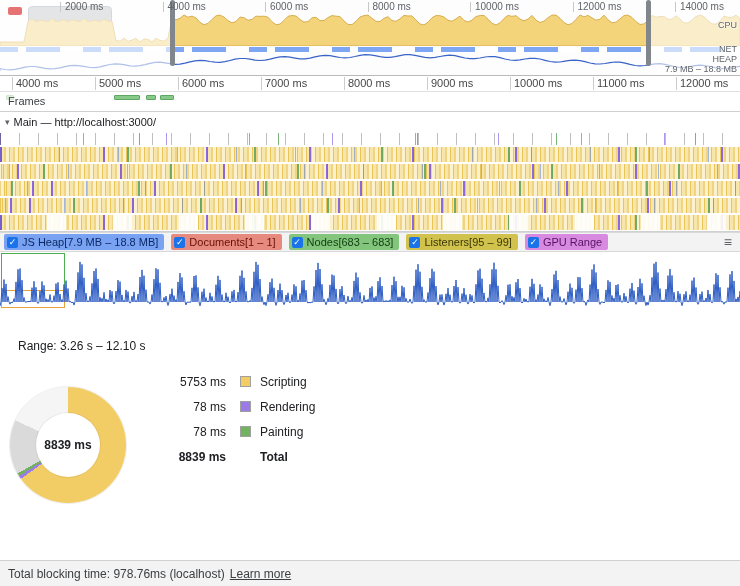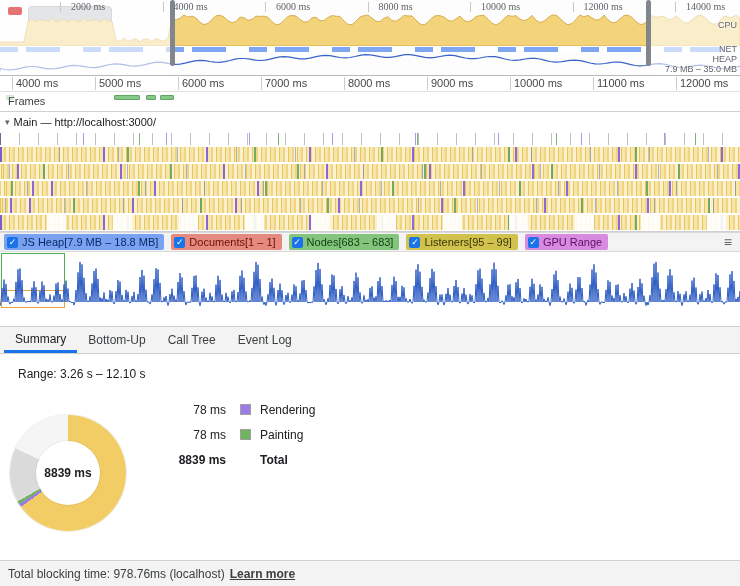--- a/index.html
+++ b/index.html
@@ -2,21 +2,21 @@
 <html><head>
 <meta charset="utf-8">
 <style>
   *{box-sizing:border-box;margin:0;padding:0;}
   html,body{width:740px;height:586px;overflow:hidden;background:#fff;}
   body{font-family:"Liberation Sans", sans-serif;font-size:12px;color:#202124;}
   .app{width:740px;height:586px;display:flex;flex-direction:column;background:#fff;}
 
   
   .overview{position:relative;height:76px;background:#fdfdfd;border-bottom:1px solid #b9b9b9;overflow:hidden;flex:none;}
-  .ov-label{position:absolute;top:2px;font-size:10px;color:#5f6368;white-space:nowrap;border-left:1px solid #c7c7c7;padding-left:10px;line-height:10px;z-index:8;font-family:Liberation Serif, serif;}
+  .ov-label{position:absolute;top:2px;font-size:10px;color:#5f6368;white-space:nowrap;border-left:1px solid #c7c7c7;padding-left:4px;line-height:10px;z-index:8;}
   .thumb{position:absolute;left:28px;top:6px;width:84px;height:36px;background:#b9bec4;border:1px solid #9aa0a6;border-radius:4px;z-index:1;}
   .rec{position:absolute;left:8px;top:7px;width:14px;height:8px;background:#e57373;border-radius:2px;z-index:9;}
   .cpu-svg{position:absolute;left:0;top:10px;width:740px;height:36px;z-index:2;}
   .net-strip{position:absolute;left:0;top:47px;width:740px;height:5px;z-index:3;
     background:repeating-linear-gradient(90deg,#7ea6f2 0 18px,#fff 18px 26px,#7ea6f2 26px 60px,#fff 60px 83px);}
   .heap-svg{position:absolute;left:0;top:50px;width:740px;height:24px;z-index:4;}
   .ov-dim{position:absolute;top:0;bottom:0;background:rgba(255,255,255,.6);z-index:5;}
   .ov-dim.left{left:0;width:172px;}
   .ov-dim.right{left:650px;width:90px;}
   .handle{position:absolute;top:0;height:66px;width:5px;border-radius:3px;background:#80868b;z-index:6;}
@@ -86,21 +86,21 @@
   .breakdown{margin:6px 0 0 30px;}
   .bd-row{display:flex;align-items:center;height:25px;}
   .bd-time{width:60px;text-align:right;font-size:12px;color:#202124;flex:none;}
   .bd-swatch{width:11px;height:11px;border:1px solid #a0a0a0;margin:0 9px 0 14px;flex:none;}
   .bd-label{font-size:12px;color:#202124;}
   .bd-row.total .bd-time,.bd-row.total .bd-label{font-weight:bold;}
   .bd-row.total .bd-swatch{visibility:hidden;}
 
   
   .status-bar{height:26px;background:#f3f3f3;border-top:1px solid #d0d0d0;display:flex;align-items:center;padding:0 8px;gap:5px;font-size:12px;color:#3c4043;flex:none;}
-  .status-link{color:#3c4043;text-decoration:underline;cursor:pointer;font-weight:bold;}
+  .status-link{color:#3c4043;text-decoration:underline;cursor:pointer;}
 </style>
 </head>
 <body>
 
 <div class="app">
 
   <section class="overview">
     <div class="thumb"></div>
     <div class="rec"></div>
     <svg class="cpu-svg" viewBox="0 0 740 36" preserveAspectRatio="none">
@@ -119,21 +119,21 @@
         <span class="ov-label" style="left: 162.5px;">4000 ms</span>
         <span class="ov-label" style="left: 265px;">6000 ms</span>
         <span class="ov-label" style="left: 367.5px;">8000 ms</span>
         <span class="ov-label" style="left: 470px;">10000 ms</span>
         <span class="ov-label" style="left: 572.5px;">12000 ms</span>
         <span class="ov-label" style="left: 675px;">14000 ms</span>
       </div>
     <span class="side-label" style="top:20px">CPU</span>
     <span class="side-label" style="top:44px">NET</span>
     <span class="side-label" style="top:54px">HEAP</span>
-    <span class="side-label" style="top:64px">7.9 MB – 35.0 MB</span>
+    <span class="side-label" style="top:64px">7.9 MB – 18.8 MB</span>
   </section>
 
   <section class="ruler" id="ruler">
       <span class="ruler-cell" style="left: 12px;">4000 ms</span>
       <span class="ruler-cell" style="left: 95px;">5000 ms</span>
       <span class="ruler-cell" style="left: 178px;">6000 ms</span>
       <span class="ruler-cell" style="left: 261px;">7000 ms</span>
       <span class="ruler-cell" style="left: 344px;">8000 ms</span>
       <span class="ruler-cell" style="left: 427px; text-align: right;">9000 ms</span>
       <span class="ruler-cell" style="left: 510px;">10000 ms</span>
@@ -191,36 +191,35 @@
   <section class="memory gridded">
     <div class="box-green"></div>
     <div class="box-orange"></div>
     <svg class="mem-svg" viewBox="0 0 740 60" preserveAspectRatio="none">
       <path id="mem-path" fill="none" stroke="#2f5ec4" stroke-width="1" d="M0,54 L0,54.0 L1,50 L2,36.1 L3,50 L4,27.6 L5,50 L6,31.9 L7,50 L8,44.6 L9,50 L10,52.2 L11,50 L12,50.8 L13,50 L14,46.6 L15,50 L16,29.9 L17,50 L18,17.3 L19,50 L20,16.5 L21,50 L22,28.2 L23,50 L24,45.5 L25,50 L26,50.0 L27,50 L28,49.1 L29,50 L30,48.9 L31,50 L32,35.7 L33,50 L34,29.3 L35,50 L36,35.3 L37,50 L38,51.5 L39,50 L40,38.8 L41,50 L42,29.5 L43,50 L44,33.3 L45,50 L46,46.7 L47,50 L48,47.5 L49,50 L50,42.5 L51,50 L52,49.7 L53,50 L54,43.7 L55,50 L56,31.6 L57,50 L58,30.4 L59,50 L60,42.0 L61,50 L62,47.6 L63,50 L64,32.5 L65,50 L66,28.6 L67,50 L68,36.5 L69,50 L70,49.4 L71,50 L72,50.9 L73,50 L74,53.1 L75,50 L76,38.1 L77,50 L78,20.4 L79,50 L80,9.9 L81,50 L82,12.4 L83,50 L84,25.8 L85,50 L86,41.1 L87,50 L88,48.9 L89,50 L90,44.4 L91,50 L92,31.4 L93,50 L94,19.0 L95,50 L96,16.5 L97,50 L98,26.9 L99,50 L100,45.3 L101,50 L102,46.3 L103,50 L104,40.4 L105,50 L106,47.0 L107,50 L108,47.8 L109,50 L110,38.0 L111,50 L112,39.3 L113,50 L114,52.0 L115,50 L116,39.1 L117,50 L118,28.1 L119,50 L120,29.6 L121,50 L122,42.9 L123,50 L124,48.3 L125,50 L126,37.9 L127,50 L128,39.6 L129,50 L130,51.2 L131,50 L132,44.2 L133,50 L134,39.9 L135,50 L136,48.5 L137,50 L138,42.0 L139,50 L140,25.0 L141,50 L142,17.9 L143,50 L144,23.7 L145,50 L146,37.7 L147,50 L148,50.0 L149,50 L150,52.1 L151,50 L152,42.5 L153,50 L154,27.2 L155,50 L156,16.3 L157,50 L158,17.4 L159,50 L160,30.8 L161,50 L162,49.3 L163,50 L164,45.4 L165,50 L166,44.0 L167,50 L168,53.5 L169,50 L170,42.1 L171,50 L172,36.7 L173,50 L174,43.6 L175,50 L176,47.6 L177,50 L178,29.9 L179,50 L180,21.1 L181,50 L182,25.4 L183,50 L184,39.2 L185,50 L186,53.0 L187,50 L188,50.3 L189,50 L190,50.3 L191,50 L192,35.8 L193,50 L194,24.0 L195,50 L196,23.4 L197,50 L198,35.4 L199,50 L200,53.8 L201,50 L202,39.7 L203,50 L204,36.7 L205,50 L206,45.6 L207,50 L208,48.9 L209,50 L210,40.8 L211,50 L212,44.4 L213,50 L214,49.3 L215,50 L216,32.7 L217,50 L218,23.8 L219,50 L220,27.9 L221,50 L222,42.6 L223,50 L224,49.1 L225,50 L226,40.8 L227,50 L228,44.7 L229,50 L230,50.9 L231,50 L232,39.4 L233,50 L234,37.9 L235,50 L236,49.2 L237,50 L238,40.1 L239,50 L240,23.8 L241,50 L242,18.5 L243,50 L244,25.8 L245,50 L246,39.4 L247,50 L248,49.4 L249,50 L250,48.3 L251,50 L252,35.9 L253,50 L254,19.8 L255,50 L256,9.9 L257,50 L258,12.8 L259,50 L260,27.1 L261,50 L262,44.6 L263,50 L264,52.7 L265,50 L266,53.6 L267,50 L268,42.3 L269,50 L270,30.2 L271,50 L272,26.6 L273,50 L274,35.8 L275,50 L276,53.4 L277,50 L278,38.0 L279,50 L280,31.6 L281,50 L282,38.2 L283,50 L284,52.6 L285,50 L286,43.0 L287,50 L288,40.8 L289,50 L290,50.4 L291,50 L292,42.6 L293,50 L294,32.4 L295,50 L296,34.3 L297,50 L298,48.2 L299,50 L300,41.4 L301,50 L302,28.6 L303,50 L304,28.0 L305,50 L306,38.2 L307,50 L308,51.1 L309,50 L310,51.1 L311,50 L312,50.4 L313,50 L314,34.4 L315,50 L316,18.0 L317,50 L318,10.9 L319,50 L320,17.0 L321,50 L322,32.3 L323,50 L324,47.2 L325,50 L326,52.8 L327,50 L328,46.3 L329,50 L330,32.9 L331,50 L332,22.6 L333,50 L334,23.5 L335,50 L336,36.9 L337,50 L338,52.0 L339,50 L340,37.2 L341,50 L342,34.2 L343,50 L344,43.0 L345,50 L346,51.8 L347,50 L348,44.1 L349,50 L350,48.3 L351,50 L352,45.3 L353,50 L354,28.9 L355,50 L356,20.6 L357,50 L358,25.4 L359,50 L360,40.4 L361,50 L362,51.3 L363,50 L364,43.4 L365,50 L366,47.9 L367,50 L368,47.4 L369,50 L370,35.9 L371,50 L372,34.4 L373,50 L374,45.6 L375,50 L376,44.3 L377,50 L378,29.2 L379,50 L380,25.3 L381,50 L382,34.0 L383,50 L384,48.8 L385,50 L386,48.3 L387,50 L388,48.7 L389,50 L390,47.9 L391,50 L392,33.0 L393,50 L394,24.7 L395,50 L396,29.2 L397,50 L398,44.9 L399,50 L400,44.8 L401,50 L402,33.8 L403,50 L404,35.3 L405,50 L406,46.4 L407,50 L408,50.0 L409,50 L410,47.0 L411,50 L412,51.4 L413,50 L414,33.8 L415,50 L416,17.7 L417,50 L418,12.2 L419,50 L420,19.7 L421,50 L422,34.8 L423,50 L424,47.6 L425,50 L426,49.9 L427,50 L428,40.5 L429,50 L430,26.2 L431,50 L432,16.8 L433,50 L434,19.6 L435,50 L436,34.2 L437,50 L438,52.9 L439,50 L440,42.6 L441,50 L442,42.5 L443,50 L444,53.1 L445,50 L446,41.8 L447,50 L448,36.1 L449,50 L450,42.7 L451,50 L452,49.6 L453,50 L454,34.0 L455,50 L456,28.0 L457,50 L458,35.1 L459,50 L460,51.2 L461,50 L462,41.6 L463,50 L464,36.1 L465,50 L466,42.7 L467,50 L468,52.1 L469,50 L470,42.1 L471,50 L472,43.4 L473,50 L474,51.1 L475,50 L476,32.3 L477,50 L478,18.4 L479,50 L480,16.7 L481,50 L482,26.7 L483,50 L484,40.9 L485,50 L486,49.3 L487,50 L488,45.8 L489,50 L490,32.3 L491,50 L492,17.4 L493,50 L494,10.7 L495,50 L496,17.3 L497,50 L498,33.8 L499,50 L500,51.0 L501,50 L502,48.6 L503,50 L504,52.6 L505,50 L506,43.3 L507,50 L508,32.7 L509,50 L510,32.3 L511,50 L512,44.2 L513,50 L514,45.3 L515,50 L516,30.3 L517,50 L518,27.0 L519,50 L520,36.1 L521,50 L522,51.0 L523,50 L524,46.3 L525,50 L526,47.0 L527,50 L528,49.4 L529,50 L530,34.7 L531,50 L532,26.8 L533,50 L534,31.8 L535,50 L536,47.6 L537,50 L538,42.5 L539,50 L540,32.4 L541,50 L542,34.9 L543,50 L544,46.8 L545,50 L546,48.8 L547,50 L548,45.4 L549,50 L550,53.7 L551,50 L552,37.1 L553,50 L554,22.5 L555,50 L556,18.8 L557,50 L558,28.1 L559,50 L560,44.6 L561,50 L562,49.6 L563,50 L564,46.5 L565,50 L566,52.9 L567,50 L568,39.7 L569,50 L570,31.6 L571,50 L572,35.8 L573,50 L574,51.4 L575,50 L576,37.6 L577,50 L578,25.1 L579,50 L580,25.3 L581,50 L582,36.1 L583,50 L584,49.2 L585,50 L586,53.4 L587,50 L588,47.9 L589,50 L590,32.5 L591,50 L592,17.5 L593,50 L594,12.4 L595,50 L596,20.5 L597,50 L598,37.1 L599,50 L600,52.4 L601,50 L602,50.2 L603,50 L604,51.0 L605,50 L606,37.9 L607,50 L608,28.3 L609,50 L610,29.9 L611,50 L612,43.5 L613,50 L614,46.1 L615,50 L616,33.0 L617,50 L618,32.3 L619,50 L620,43.3 L621,50 L622,49.8 L623,50 L624,41.1 L625,50 L626,44.3 L627,50 L628,50.7 L629,50 L630,36.6 L631,50 L632,31.0 L633,50 L634,38.6 L635,50 L636,52.3 L637,50 L638,35.0 L639,50 L640,26.8 L641,50 L642,31.3 L643,50 L644,43.7 L645,50 L646,53.6 L647,50 L648,53.1 L649,50 L650,43.2 L651,50 L652,25.4 L653,50 L654,11.7 L655,50 L656,9.9 L657,50 L658,20.5 L659,50 L660,36.6 L661,50 L662,48.0 L663,50 L664,47.9 L665,50 L666,37.2 L667,50 L668,23.6 L669,50 L670,17.1 L671,50 L672,23.5 L673,50 L674,40.3 L675,50 L676,49.3 L677,50 L678,39.1 L679,50 L680,41.7 L681,50 L682,53.7 L683,50 L684,42.3 L685,50 L686,39.4 L687,50 L688,48.7 L689,50 L690,42.7 L691,50 L692,28.6 L693,50 L694,25.6 L695,50 L696,35.5 L697,50 L698,52.3 L699,50 L700,42.1 L701,50 L702,39.6 L703,50 L704,48.5 L705,50 L706,46.0 L707,50 L708,38.0 L709,50 L710,42.1 L711,50 L712,50.6 L713,50 L714,32.4 L715,50 L716,21.3 L717,50 L718,23.0 L719,50 L720,35.3 L721,50 L722,49.4 L723,50 L724,52.2 L725,50 L726,50.0 L727,50 L728,35.7 L729,50 L730,22.4 L731,50 L732,19.1 L733,50 L734,28.9 L735,50 L736,46.9 L737,50 L738,44.9 L739,50 L740,39.1 L741,50"></path>
     </svg>
   </section>
 
   <div class="spacer"></div>
 
-  <nav class="tabs" id="tabs">
-      <button class="tab active">Summary</button>
-      <button class="tab">Bottom-Up</button>
-      <button class="tab">Call Tree</button>
-      <button class="tab">Event Log</button>
-    </nav>
 
   <section class="summary">
     <div class="range-text">Range: 3.26 s – 12.10 s</div>
     <div class="summary-body">
       <div class="donut-wrap">
         <div class="donut" id="donut" style="background: conic-gradient(rgb(242, 204, 101) 0deg, rgb(242, 204, 101) 234.3deg, rgb(155, 124, 230) 234.3deg, rgb(155, 124, 230) 237.5deg, rgb(114, 179, 96) 237.5deg, rgb(114, 179, 96) 240.6deg, rgb(218, 218, 218) 240.6deg, rgb(218, 218, 218) 295.1deg, rgb(245, 245, 245) 295.1deg, rgb(245, 245, 245) 360deg);"></div>
         <div class="donut-hole">8839 ms</div>
       </div>
       <div class="breakdown" id="breakdown">
           <div class="bd-row">
+            <span class="bd-time">5753 ms</span>
+            <span class="bd-swatch" style="background: rgb(242, 204, 101);"></span>
+            <span class="bd-label">Scripting</span>
+          </div>
+          <div class="bd-row">
             <span class="bd-time">78 ms</span>
             <span class="bd-swatch" style="background: rgb(155, 124, 230);"></span>
             <span class="bd-label">Rendering</span>
           </div>
           <div class="bd-row">
             <span class="bd-time">78 ms</span>
             <span class="bd-swatch" style="background: rgb(114, 179, 96);"></span>
             <span class="bd-label">Painting</span>
           </div>
           <div class="bd-row total">

